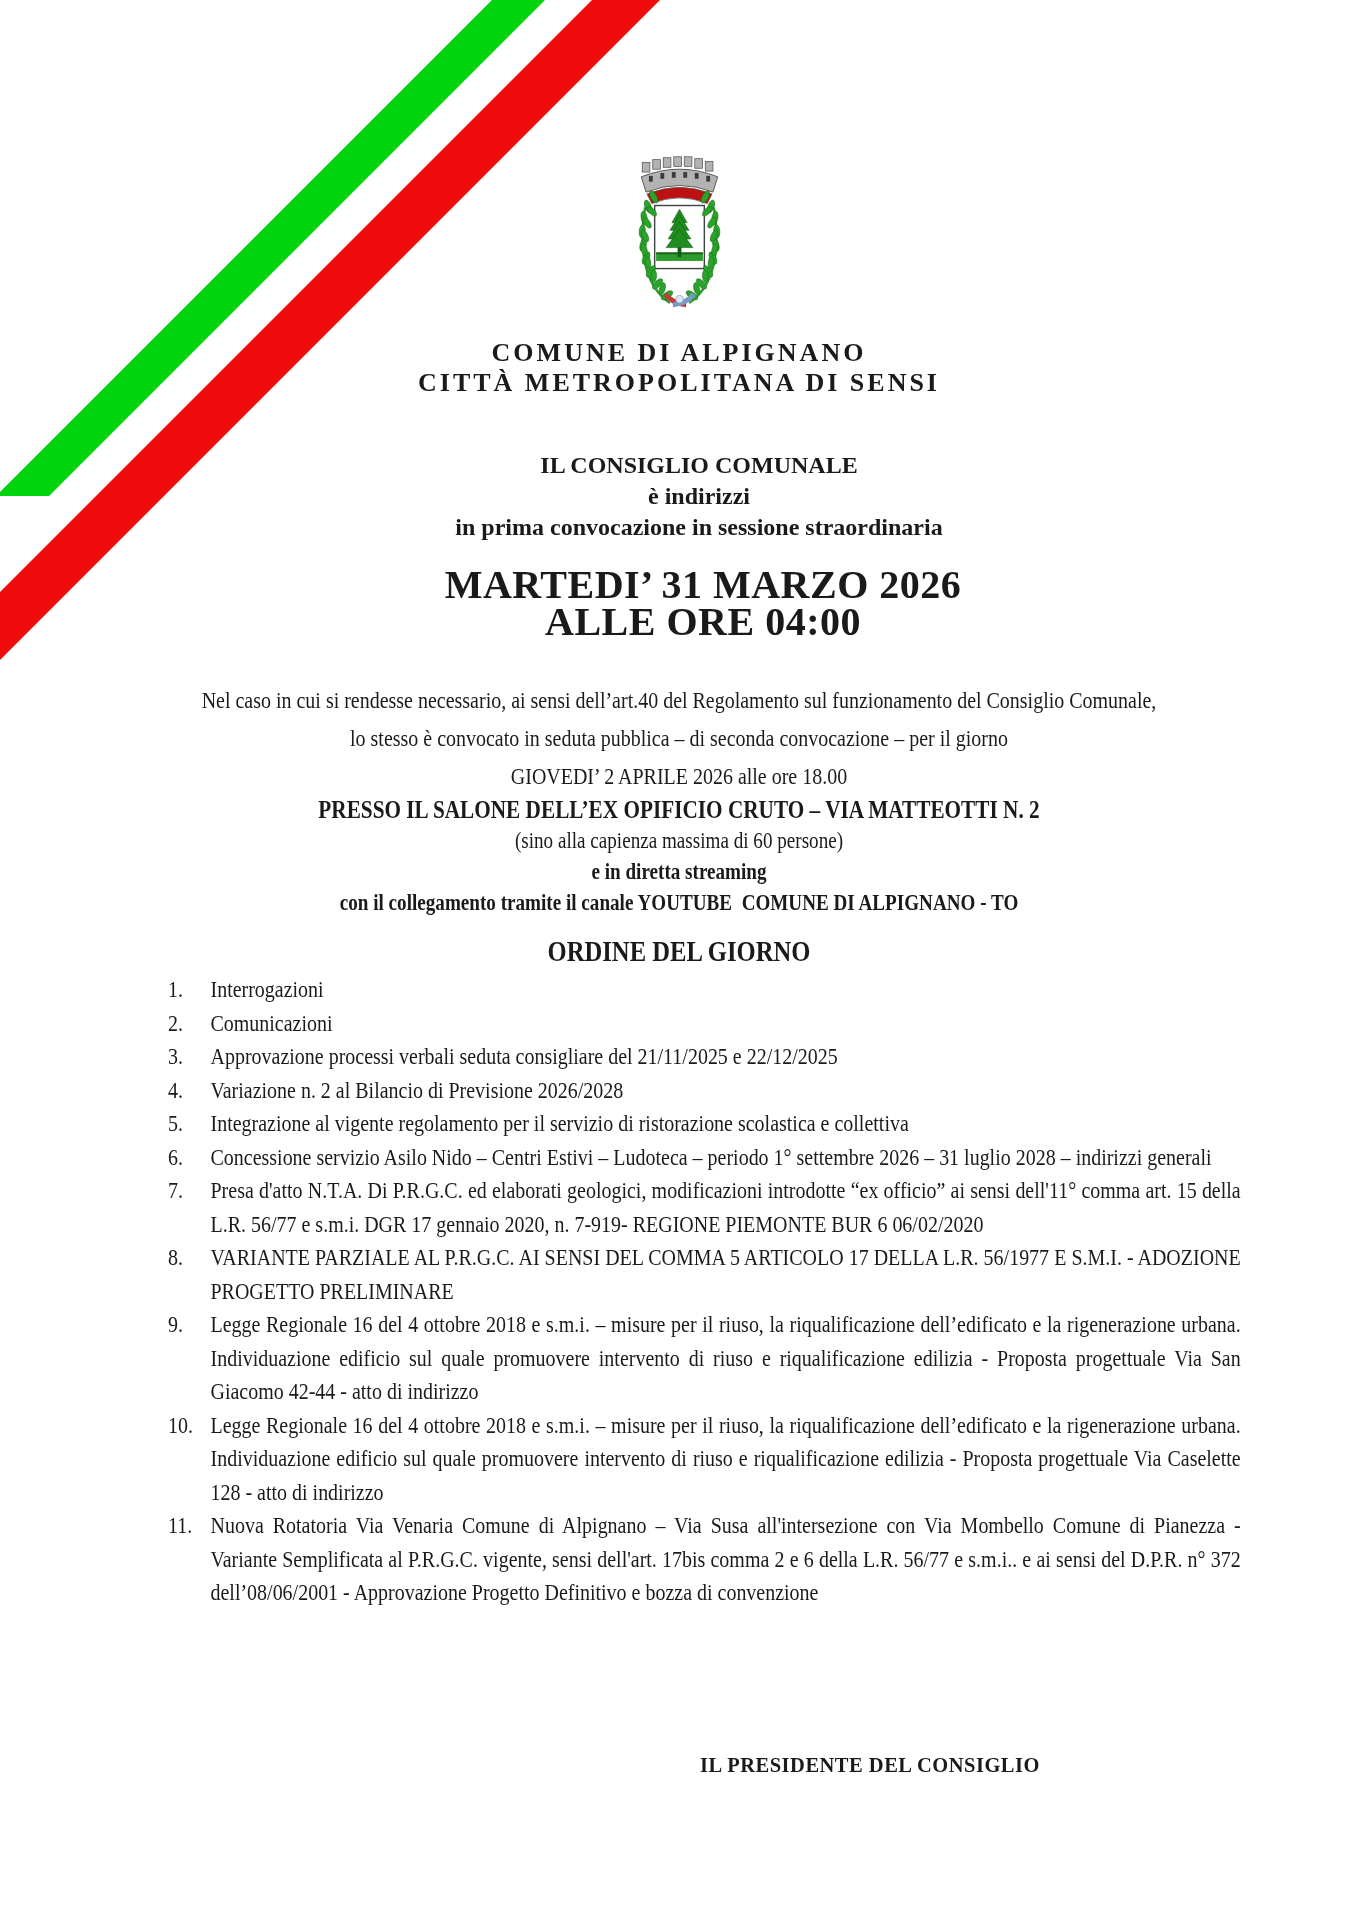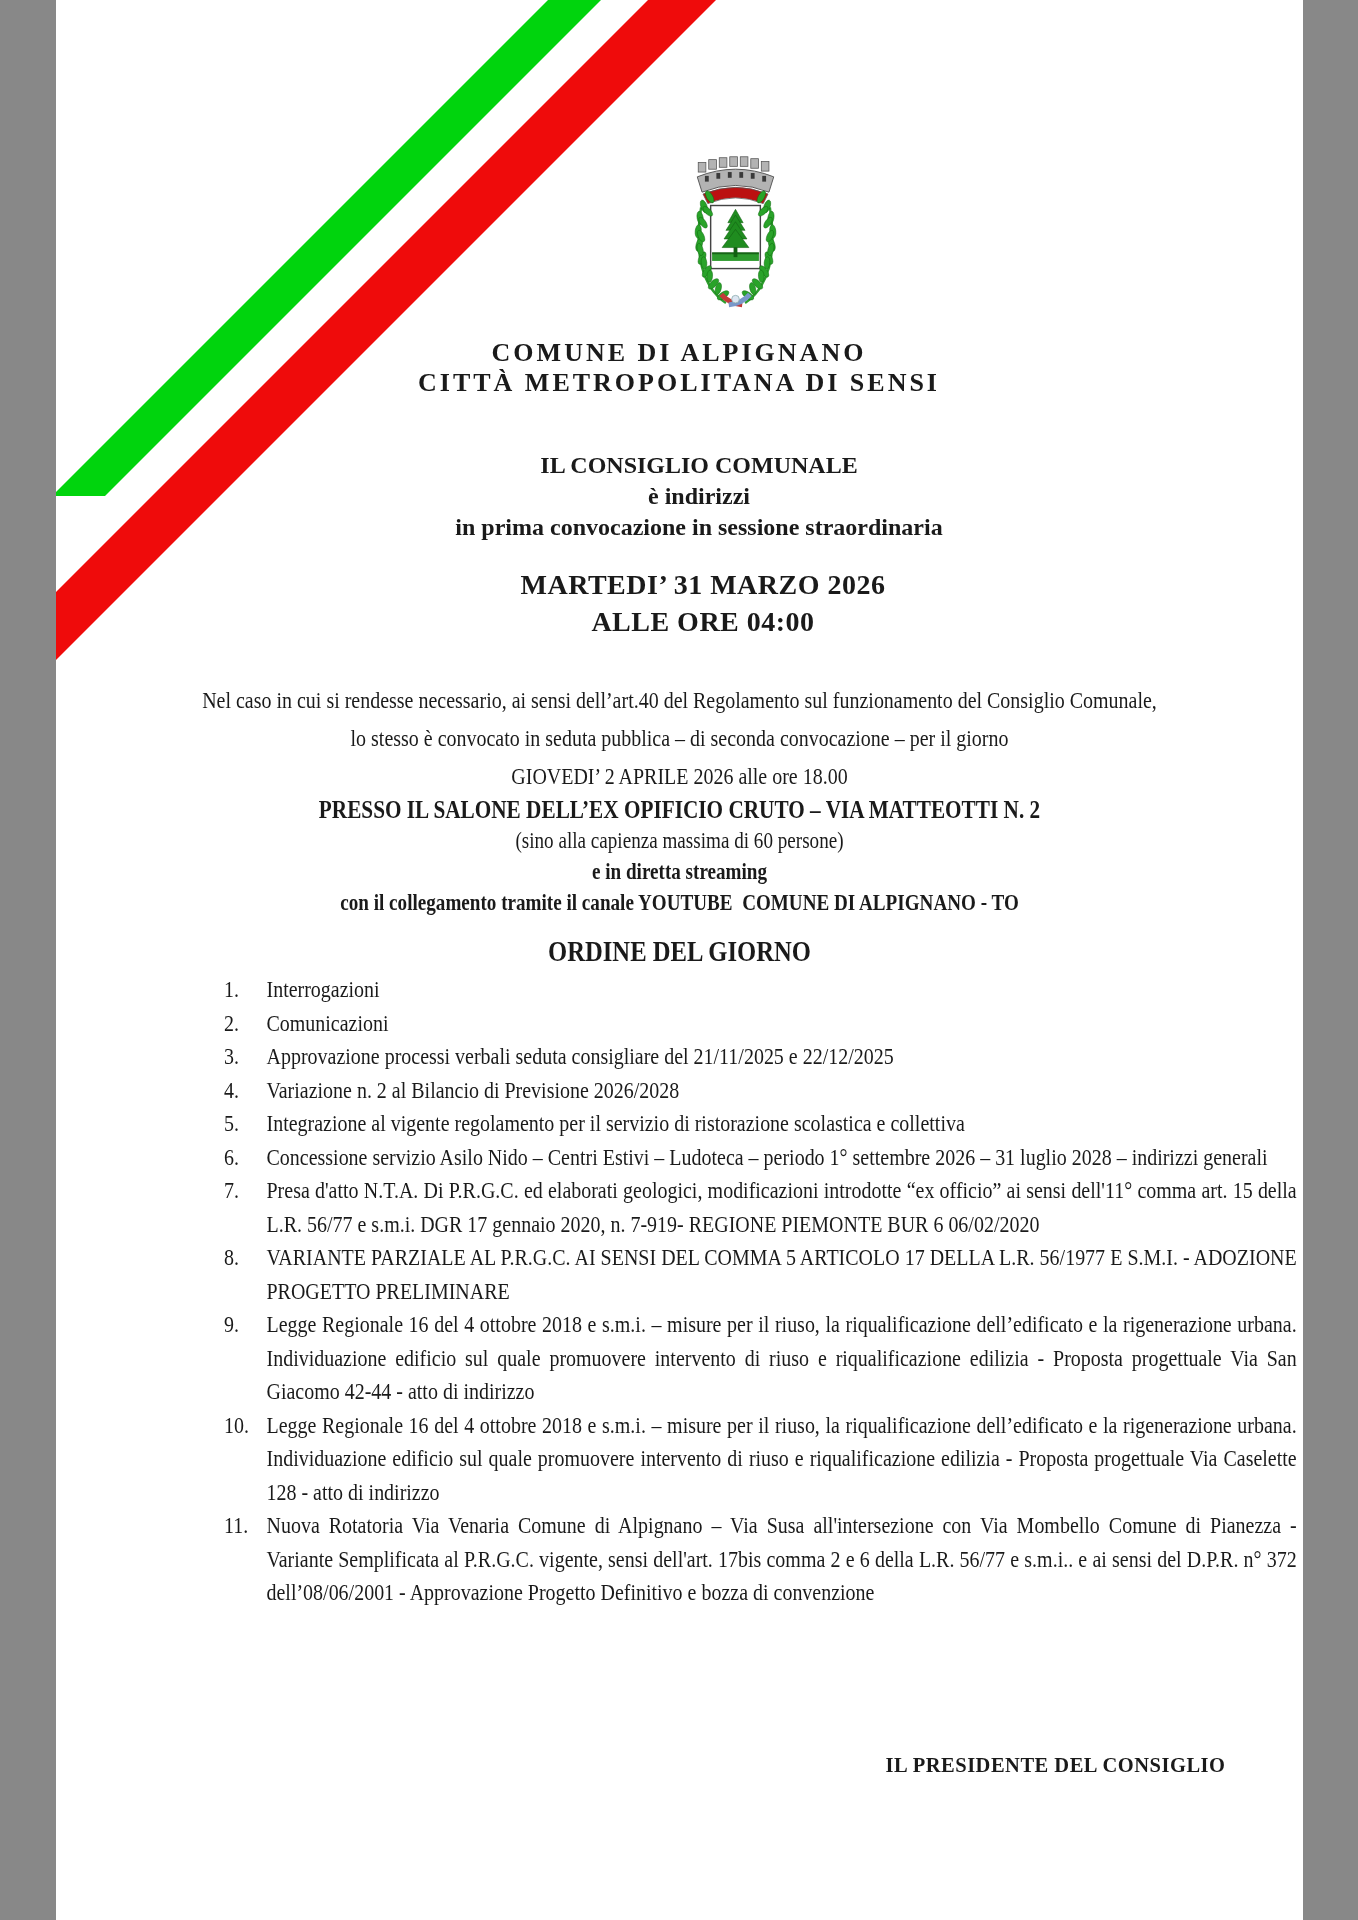--- a/index.html
+++ b/index.html
@@ -1,17 +1,17 @@
 <!DOCTYPE html>
 <html><head>
 <meta charset="utf-8">
 <style>
   html,body{margin:0;padding:0;background:#888;}
   .page{
-    position:relative;width:1247px;height:1920px;margin:0 auto;
+    position:relative;width:1358px;height:1920px;margin:0 auto;
     background:#ffffff;overflow:hidden;
     font-family:"Liberation Serif","DejaVu Serif",serif;
     color:#1a1a1a;
   }
   .abs{position:absolute;left:0;right:0;text-align:center;}
   svg{display:block;}
 
   
   .ribbon{position:absolute;top:0;left:0;}
 
@@ -20,21 +20,21 @@
 
   
   .muni{top:338px;line-height:30px;font-size:26px;font-weight:bold;letter-spacing:3px;}
   .muni .l{white-space:pre;}
 
   
   .conv{top:450px;line-height:31px;font-size:24px;font-weight:bold;padding-left:40px;}
   .conv .l{white-space:pre;}
 
   
-  .bigdate{top:566px;line-height:37px;font-size:28px;font-weight:bold;letter-spacing:.5px;margin-left:48px;}
+  .bigdate{top:566px;line-height:37px;font-size:40px;font-weight:bold;letter-spacing:.5px;margin-left:48px;}
 
   
   .cond{transform:scaleX(.85);transform-origin:50% 0;}
 
   
   .para{top:681px;line-height:38px;font-size:23.5px;}
   .para .l{white-space:pre;}
 
   
   .venue{top:794px;line-height:31px;font-size:22.5px;font-weight:bold;}
@@ -47,21 +47,21 @@
   .agenda{
     position:absolute;top:973px;left:168px;width:1262px;
     transform:scaleX(.85);transform-origin:0 0;
     font-size:23.5px;line-height:33.5px;
   }
   .item{display:flex;}
   .item .num{flex:0 0 50px;}
   .item .txt{flex:1;text-align:justify;}
 
   
-  .sig{position:absolute;top:1752px;left:570px;width:600px;text-align:right;line-height:27px;}
+  .sig{position:absolute;top:1752px;left:570px;width:600px;text-align:center;line-height:27px;}
   .sig .role{font-size:20.5px;font-weight:bold;letter-spacing:.5px;}
   .sig .name{font-size:22.5px;font-weight:bold;font-style:italic;}
 </style>
 </head>
 <body>
 
 <div class="page">
 
   <svg class="ribbon" width="700" height="700" viewBox="0 0 700 700" aria-hidden="true">
     <polygon points="492,0 545,0 49,496 -4,496" fill="#00d40d"></polygon>

